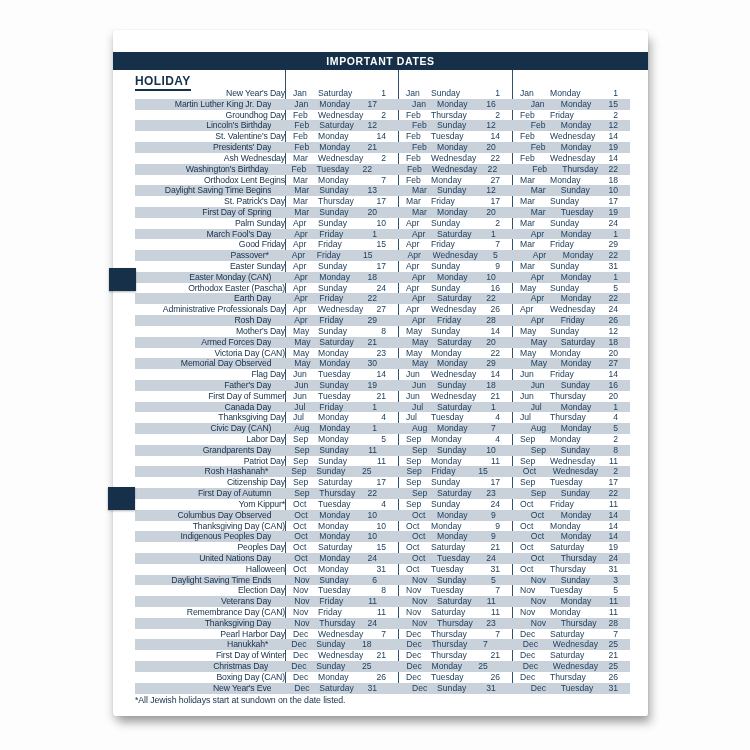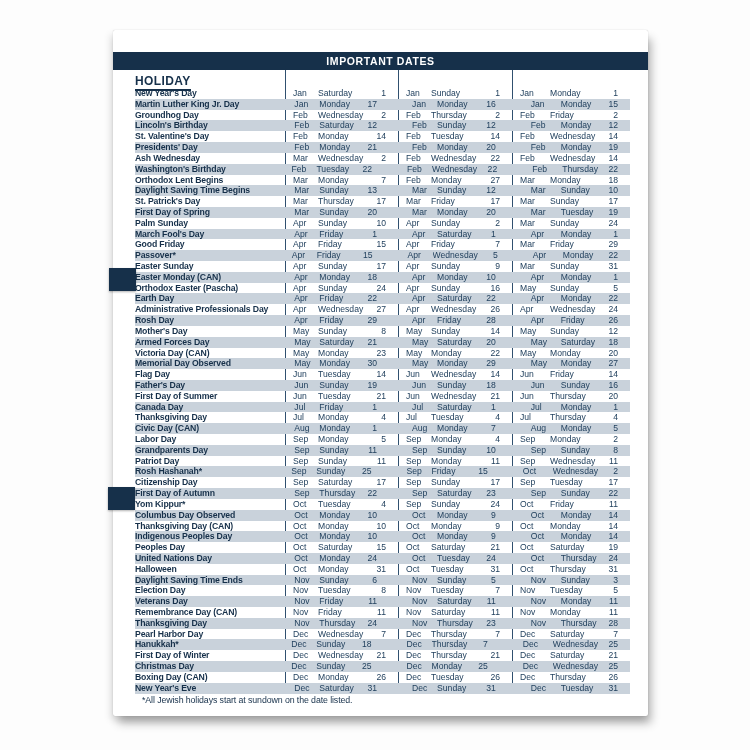--- a/index.html
+++ b/index.html
@@ -25,37 +25,37 @@
   }
 
   .vline { position:absolute; top:40px; height:624px; width:1px; background:#30506f; }
   .vline.v1 { left:172px; } .vline.v2 { left:285px; } .vline.v3 { left:399px; }
 
   .rows { position:absolute; left:22px; top:58px; width:495px; }
   .row { display:flex; height:10.82px; align-items:center; font-size:8.6px; color:var(--datetext); line-height:10.82px; }
   .row.stripe { background:var(--stripe);gap:15px; }
 
   .hname {
-    width:150px; font-weight:bold; color:var(--navy);
-    font-size:8.7px; letter-spacing:-0.15px; white-space:nowrap; overflow:hidden;
+    width:150px; font-weight:normal; color:var(--navy);
+    font-size:8.7px; letter-spacing:-0.15px; white-space:nowrap; overflow:hidden;text-align:right;
   }
   .dcol { display:flex; align-items:center; white-space:nowrap; }
   .dcol.c0 { width:113px; } .dcol.c1 { width:114px; } .dcol.c2 { width:118px; }
   .mon  { margin-left:8px; width:25px; }
   .c2 .mon { width:30px; }
   .wday { flex:1; overflow:hidden; }
   .dnum { width:20px; text-align:right; margin-right:12px; }
 
   .side-tab { position:absolute; width:27px; height:23px; background:var(--navy); box-shadow:0 1px 2px rgba(0,0,0,0.3); }
   .side-tab.t1 { left:-4px; top:238px; }
   .side-tab.t2 { left:-5px; top:457px; }
 
   .footnote {
     position:absolute; left:22px; top:665px;
-    font-size:8.8px; color:var(--navy); letter-spacing:-0.1px;margin-left:7px;
+    font-size:8.8px; color:var(--navy); letter-spacing:-0.1px;
   }
 </style>
 </head>
 <body>
 
 <div class="page">
   <div class="header-bar">IMPORTANT DATES</div>
   <div class="holiday-title">HOLIDAY</div>
 
   <div class="vline v1"></div>

